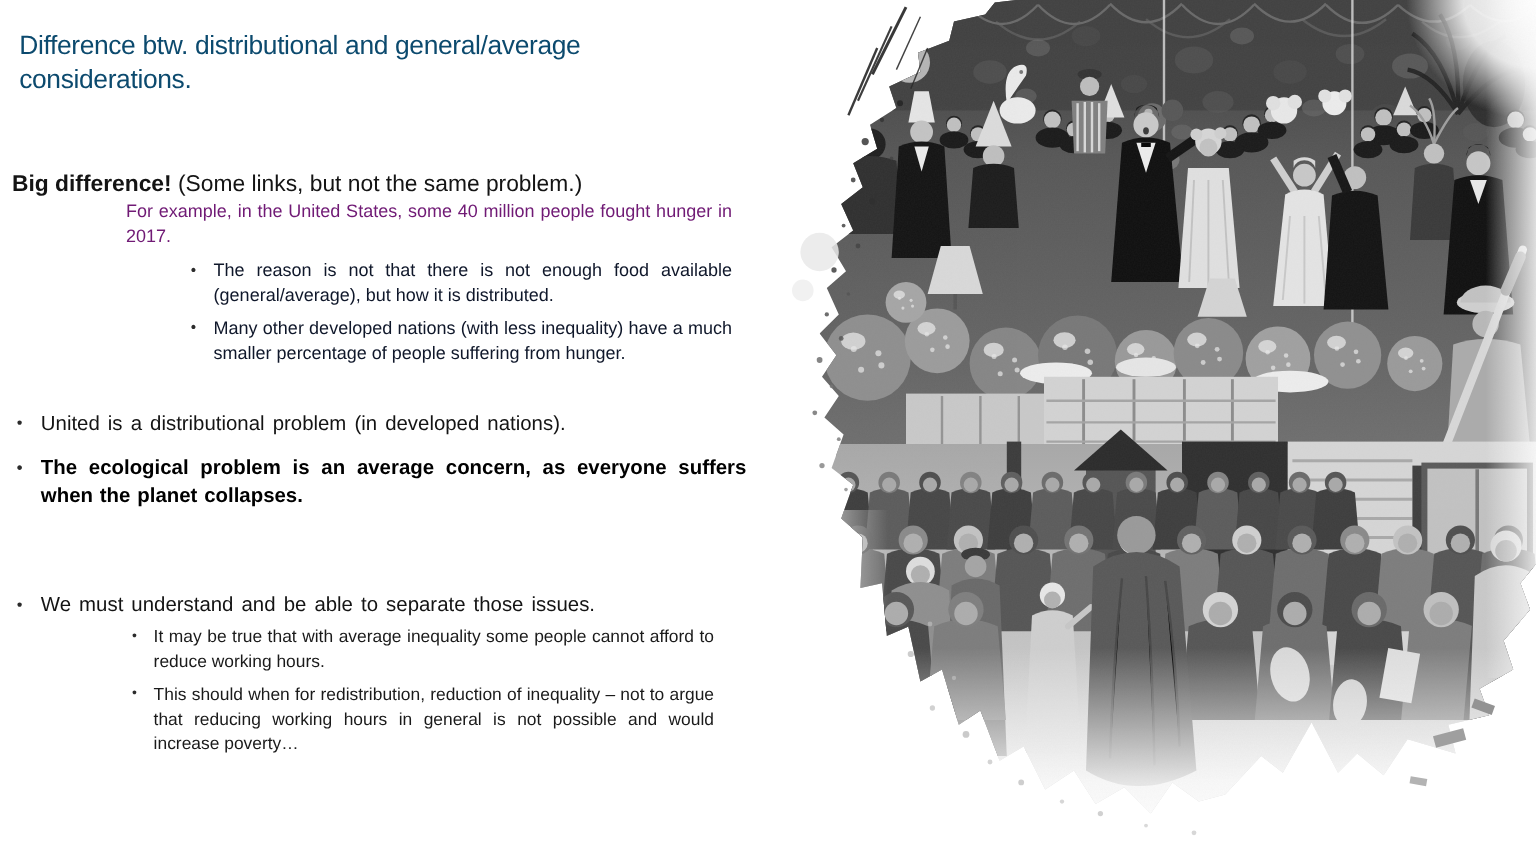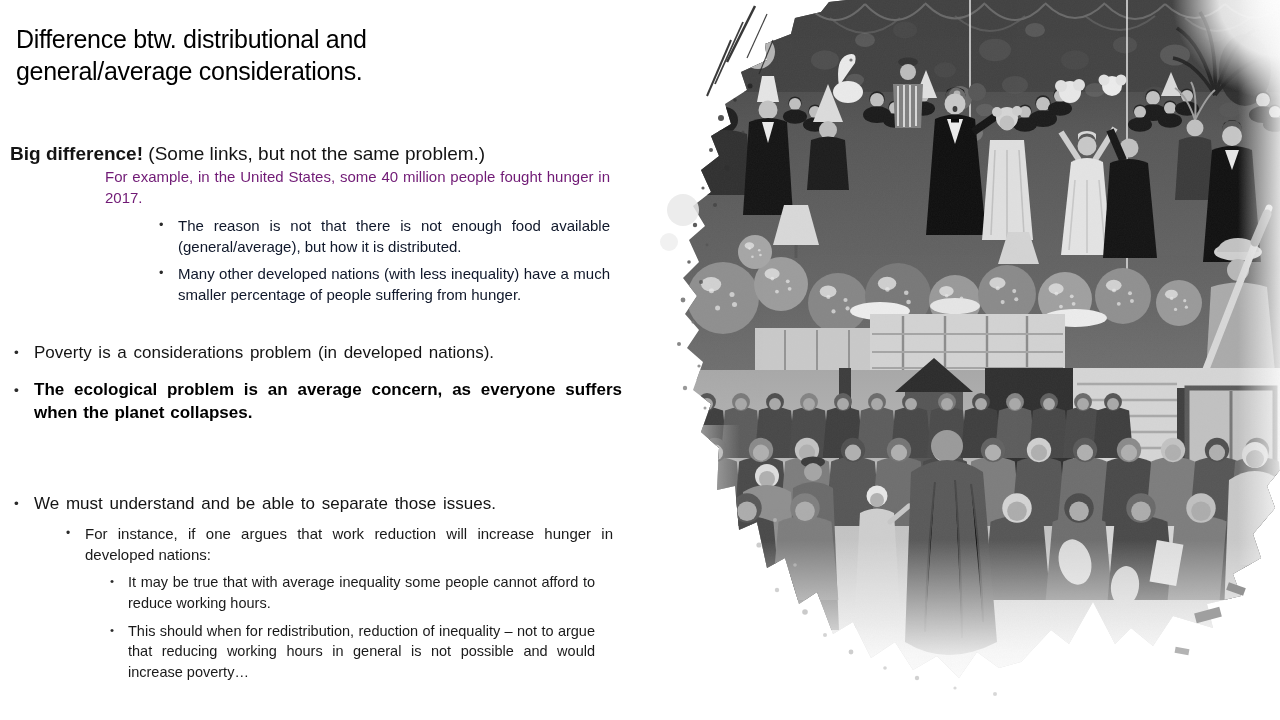--- a/index.html
+++ b/index.html
@@ -1,19 +1,19 @@
 <!DOCTYPE html>
 <html><head>
 <meta charset="utf-8">
 <style>
   html,body{margin:0;padding:0;background:#888;}
   .slide{position:relative;width:1280px;height:720px;background:#fff;overflow:hidden;
          font-family:"Liberation Sans",sans-serif;color:#1a1a1a;}
   .slide h1{position:absolute;left:16px;top:24px;width:500px;margin:0;
-            font-size:25px;line-height:1.27;font-weight:400;color:#000000;letter-spacing:-0.3px;}
+            font-size:22px;line-height:1.27;font-weight:400;color:#0c4a6e;letter-spacing:-0.3px;}
   .intro{position:absolute;left:10px;top:143px;margin:0;font-size:19px;color:#141414;white-space:nowrap;}
   .intro b{font-weight:700;}
   .example{position:absolute;left:105px;top:166px;width:505px;}
   .ex-lead{margin:0;font-size:15px;line-height:1.4;text-align:justify;color:#701a75;}
   ul{list-style:none;margin:0;padding:0;}
   li{position:relative;}
   .l2{margin:7px 0 0 50px;width:455px;}
   .l2 li{padding-left:23px;font-size:15px;line-height:1.4;text-align:justify;margin-bottom:6px;color:#0f172a;}
   .l2 li::before{content:"\2022";position:absolute;left:4px;top:1px;font-size:0.85em;color:#2b2b2b;}
   .mains{position:absolute;left:12px;top:342px;width:610px;}
@@ -41,30 +41,27 @@
 
   <div class="example">
     <p class="ex-lead">For example, in the United States, some 40 million people fought hunger in 2017.</p>
     <ul class="l2">
       <li>The reason is not that there is not enough food available (general/average), but how it is distributed.</li>
       <li>Many other developed nations (with less inequality) have a much smaller percentage of people suffering from hunger.</li>
     </ul>
   </div>
 
   <ul class="mains">
-    <li>Poverty is a considerations problem (in developed nations).</li>
+    <li>United is a distributional problem (in developed nations).</li>
     <li class="bold">The ecological problem is an average concern, as everyone suffers when the planet collapses.</li>
   </ul>
 
   <div class="issues">
     <ul class="l1">
       <li>We must understand and be able to separate those issues.</li>
-    </ul>
-    <ul class="sub">
-      <li>For instance, if one argues that work reduction will increase hunger in developed nations:</li>
     </ul>
     <ul class="l3">
       <li>It may be true that with average inequality some people cannot afford to reduce working hours.</li>
       <li>This should when for redistribution, reduction of inequality – not to argue that reducing working hours in general is not possible and would increase poverty…</li>
     </ul>
   </div>
 
   <div class="photo" role="img" aria-label="Black-and-white collage with torn edges: a 1920s ballroom party with tuxedoed dancers, flappers and balloons above a street crowd of poor women in shawls outside a building">
     <svg width="625" height="720" viewBox="0 0 625 720" xmlns="http://www.w3.org/2000/svg">
       <defs>

